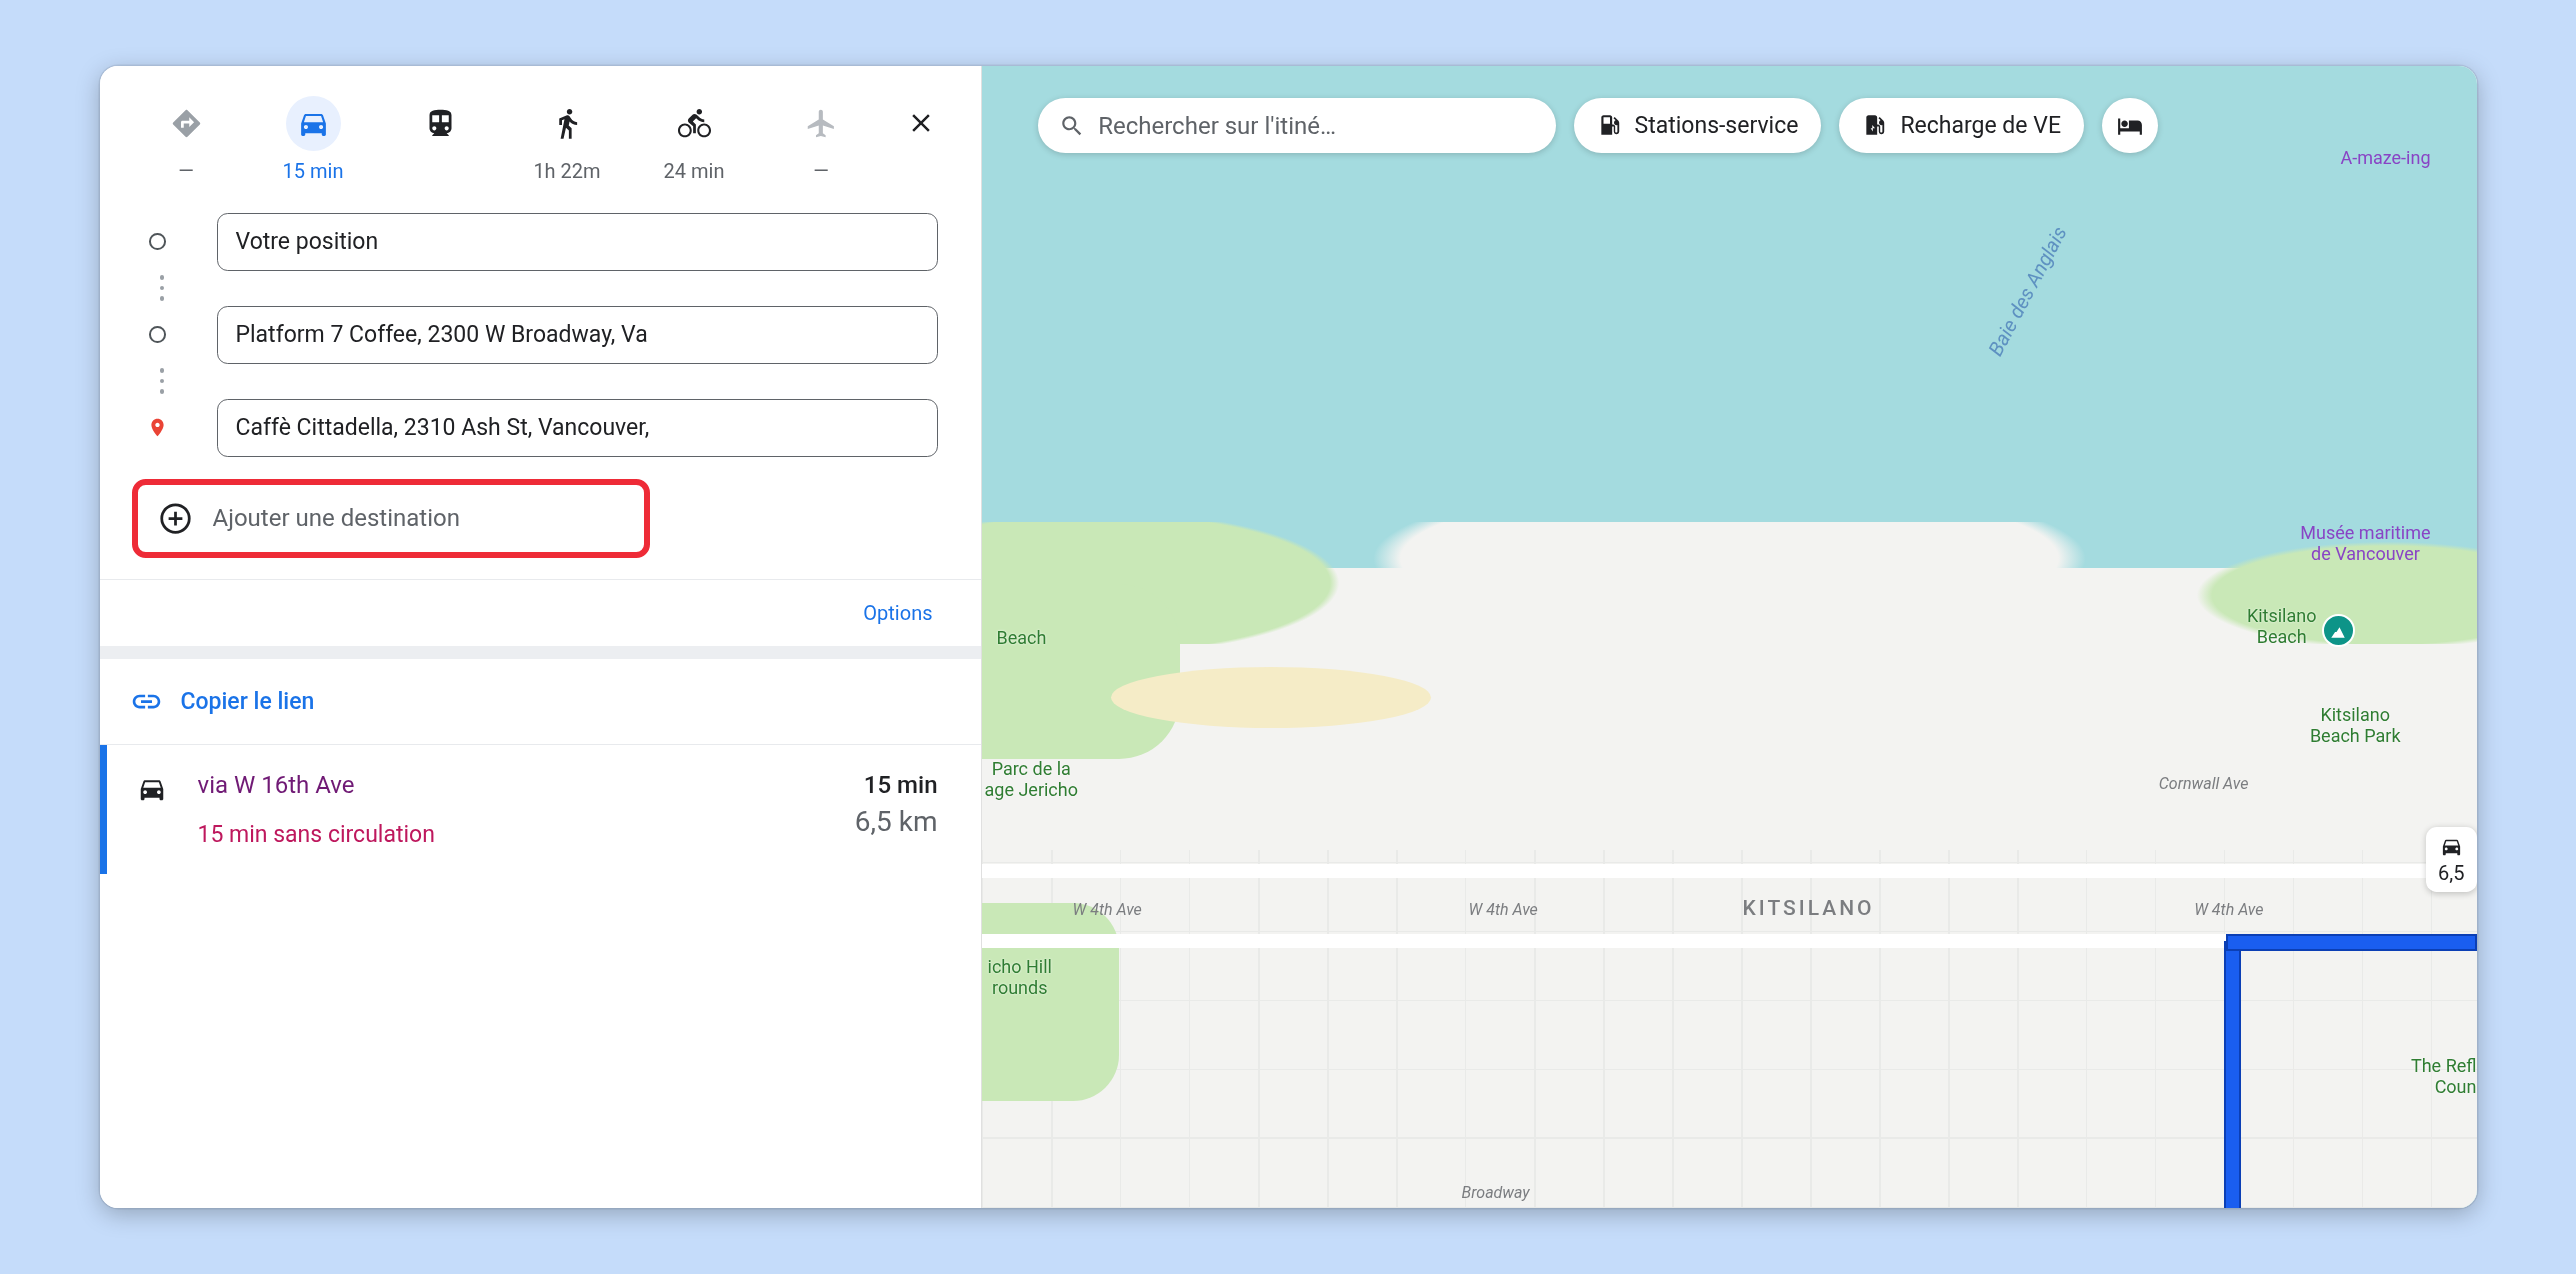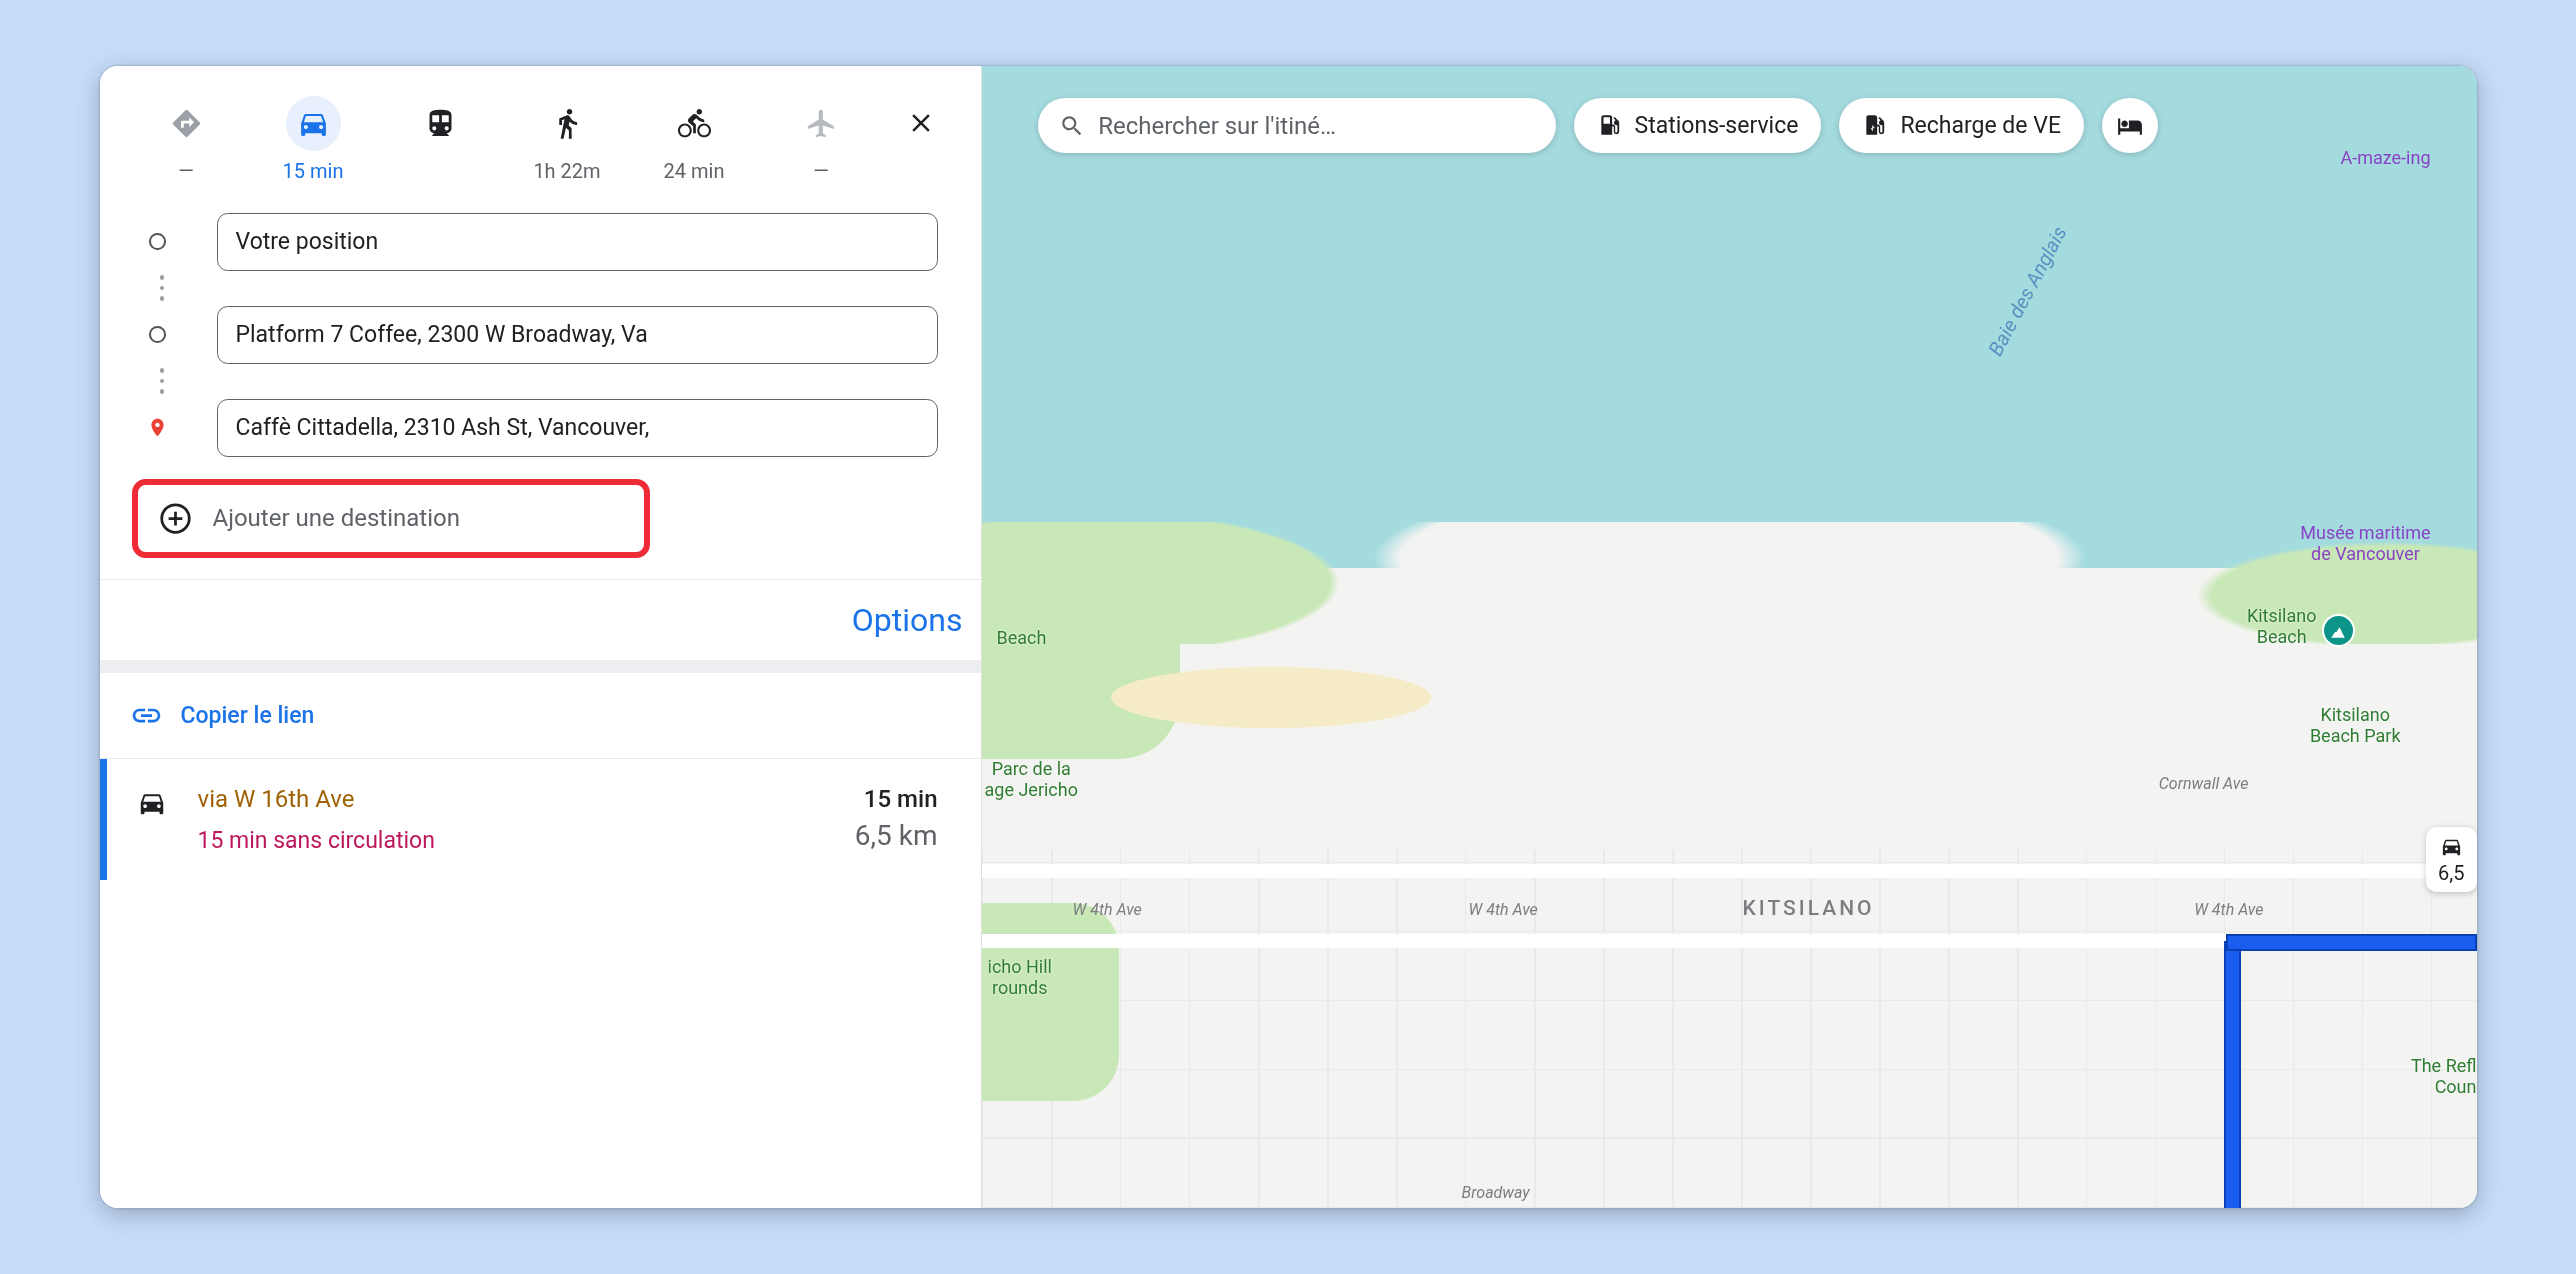--- a/index.html
+++ b/index.html
@@ -18,31 +18,31 @@
   .wp-marker { width: 30px; display: flex; justify-content: center; }
   .wp-input { flex: 1; height: 58px; border: 1.5px solid #5f6368; border-radius: 10.7px; padding: 0 18px; font-size: 23px; color: #202124; display: flex; align-items: center; white-space: nowrap; overflow: hidden; text-overflow: ellipsis; background: #fff; }
   .wp-connector { height: 35px; display: flex; align-items: center; }
   .wp-connector .dots { margin-left: 9px; display: flex; flex-direction: column; gap: 6px; }
   .wp-connector .dot { width: 4.6px; height: 4.6px; background: #9aa0a6; border-radius: 50%; }
   .wp-circle { width: 16.7px; height: 16.7px; border: 2.3px solid #4f5559; border-radius: 50%; }
   .wp-pin svg { width: 21px; height: 27px; }
   .add-dest { margin: 13.7px 32px 21px 32px; border: 6px solid #ee2b37; border-radius: 13.7px; padding: 16.7px 21px; display: flex; align-items: center; gap: 21px; width: 518px; }
   .add-dest svg { width: 33px; height: 33px; }
   .add-dest span { font-size: 24px; color: #5f6368; }
-  .options-row { border-top: 0.8px solid #e8eaed; padding: 21px 18px; text-align: right; font-size: 32px; color: #1a73e8; }
+  .options-row { border-top: 0.8px solid #e8eaed; padding: 21px 48px; text-align: right; font-size: 20px; color: #1a73e8; }
   .sep { height: 13.7px; background: #eceef1; }
   .actions-row { display: flex; border-bottom: 0.8px solid #e8eaed; }
   .action { flex: 1; display: flex; gap: 18px; align-items: center; padding: 26px 30px; }
   .action svg { width: 33px; height: 33px; flex-shrink: 0; }
   .action span { font-size: 23px; color: #1a73e8; font-weight: 500; line-height: 1.3; }
   .route { display: flex; align-items: flex-start; padding: 26px 43px 26px 0; border-left: 7.6px solid #1a73e8; }
   .route-icon { width: 91px; display: flex; justify-content: center; padding-top: 3px; }
   .route-icon svg { width: 30px; height: 30px; }
   .route-main { flex: 1; }
-  .route-title { font-size: 24px; color: #a16207; margin-bottom: 14px; font-weight: 400; }
+  .route-title { font-size: 24px; color: #701a75; margin-bottom: 22px; font-weight: 400; }
   .route-sub { font-size: 23px; color: #be185d; }
   .route-right { text-align: right; }
   .route-time { font-size: 24px; color: #202124; font-weight: 500; margin-bottom: 6px; }
   .route-dist { font-size: 28px; color: #5f6368; }
   .map { flex: 1; position: relative; background: #a4dbdf; overflow: hidden; }
   .water-label { position: absolute; color: #5e91c1; font-size: 20px; font-style: italic; transform: rotate(-62deg); transform-origin: center; }
   .land { position: absolute; left: 0; right: 0; bottom: 0; height: 56%; background: #f3f3f1; }
   .land::before { content: ""; position: absolute; top: -46px; left: 0; right: 0; height: 122px; background: radial-gradient(ellipse 457px 137px at 8% 50%, #c9e8b7 0%, #c9e8b7 50%, transparent 52%), radial-gradient(ellipse 685px 152px at 50% 30%, #f3f3f1 0%, #f3f3f1 48%, transparent 52%), radial-gradient(ellipse 381px 107px at 94% 60%, #c9e8b7 0%, #c9e8b7 46%, transparent 50%); }
   .sand { position: absolute; background: #f5ecc7; border-radius: 50%; }
   .park-lbl { position: absolute; color: #2f7d32; font-size: 18px; text-align: center; line-height: 1.15; text-shadow: 0 0 2.3px #fff; }

